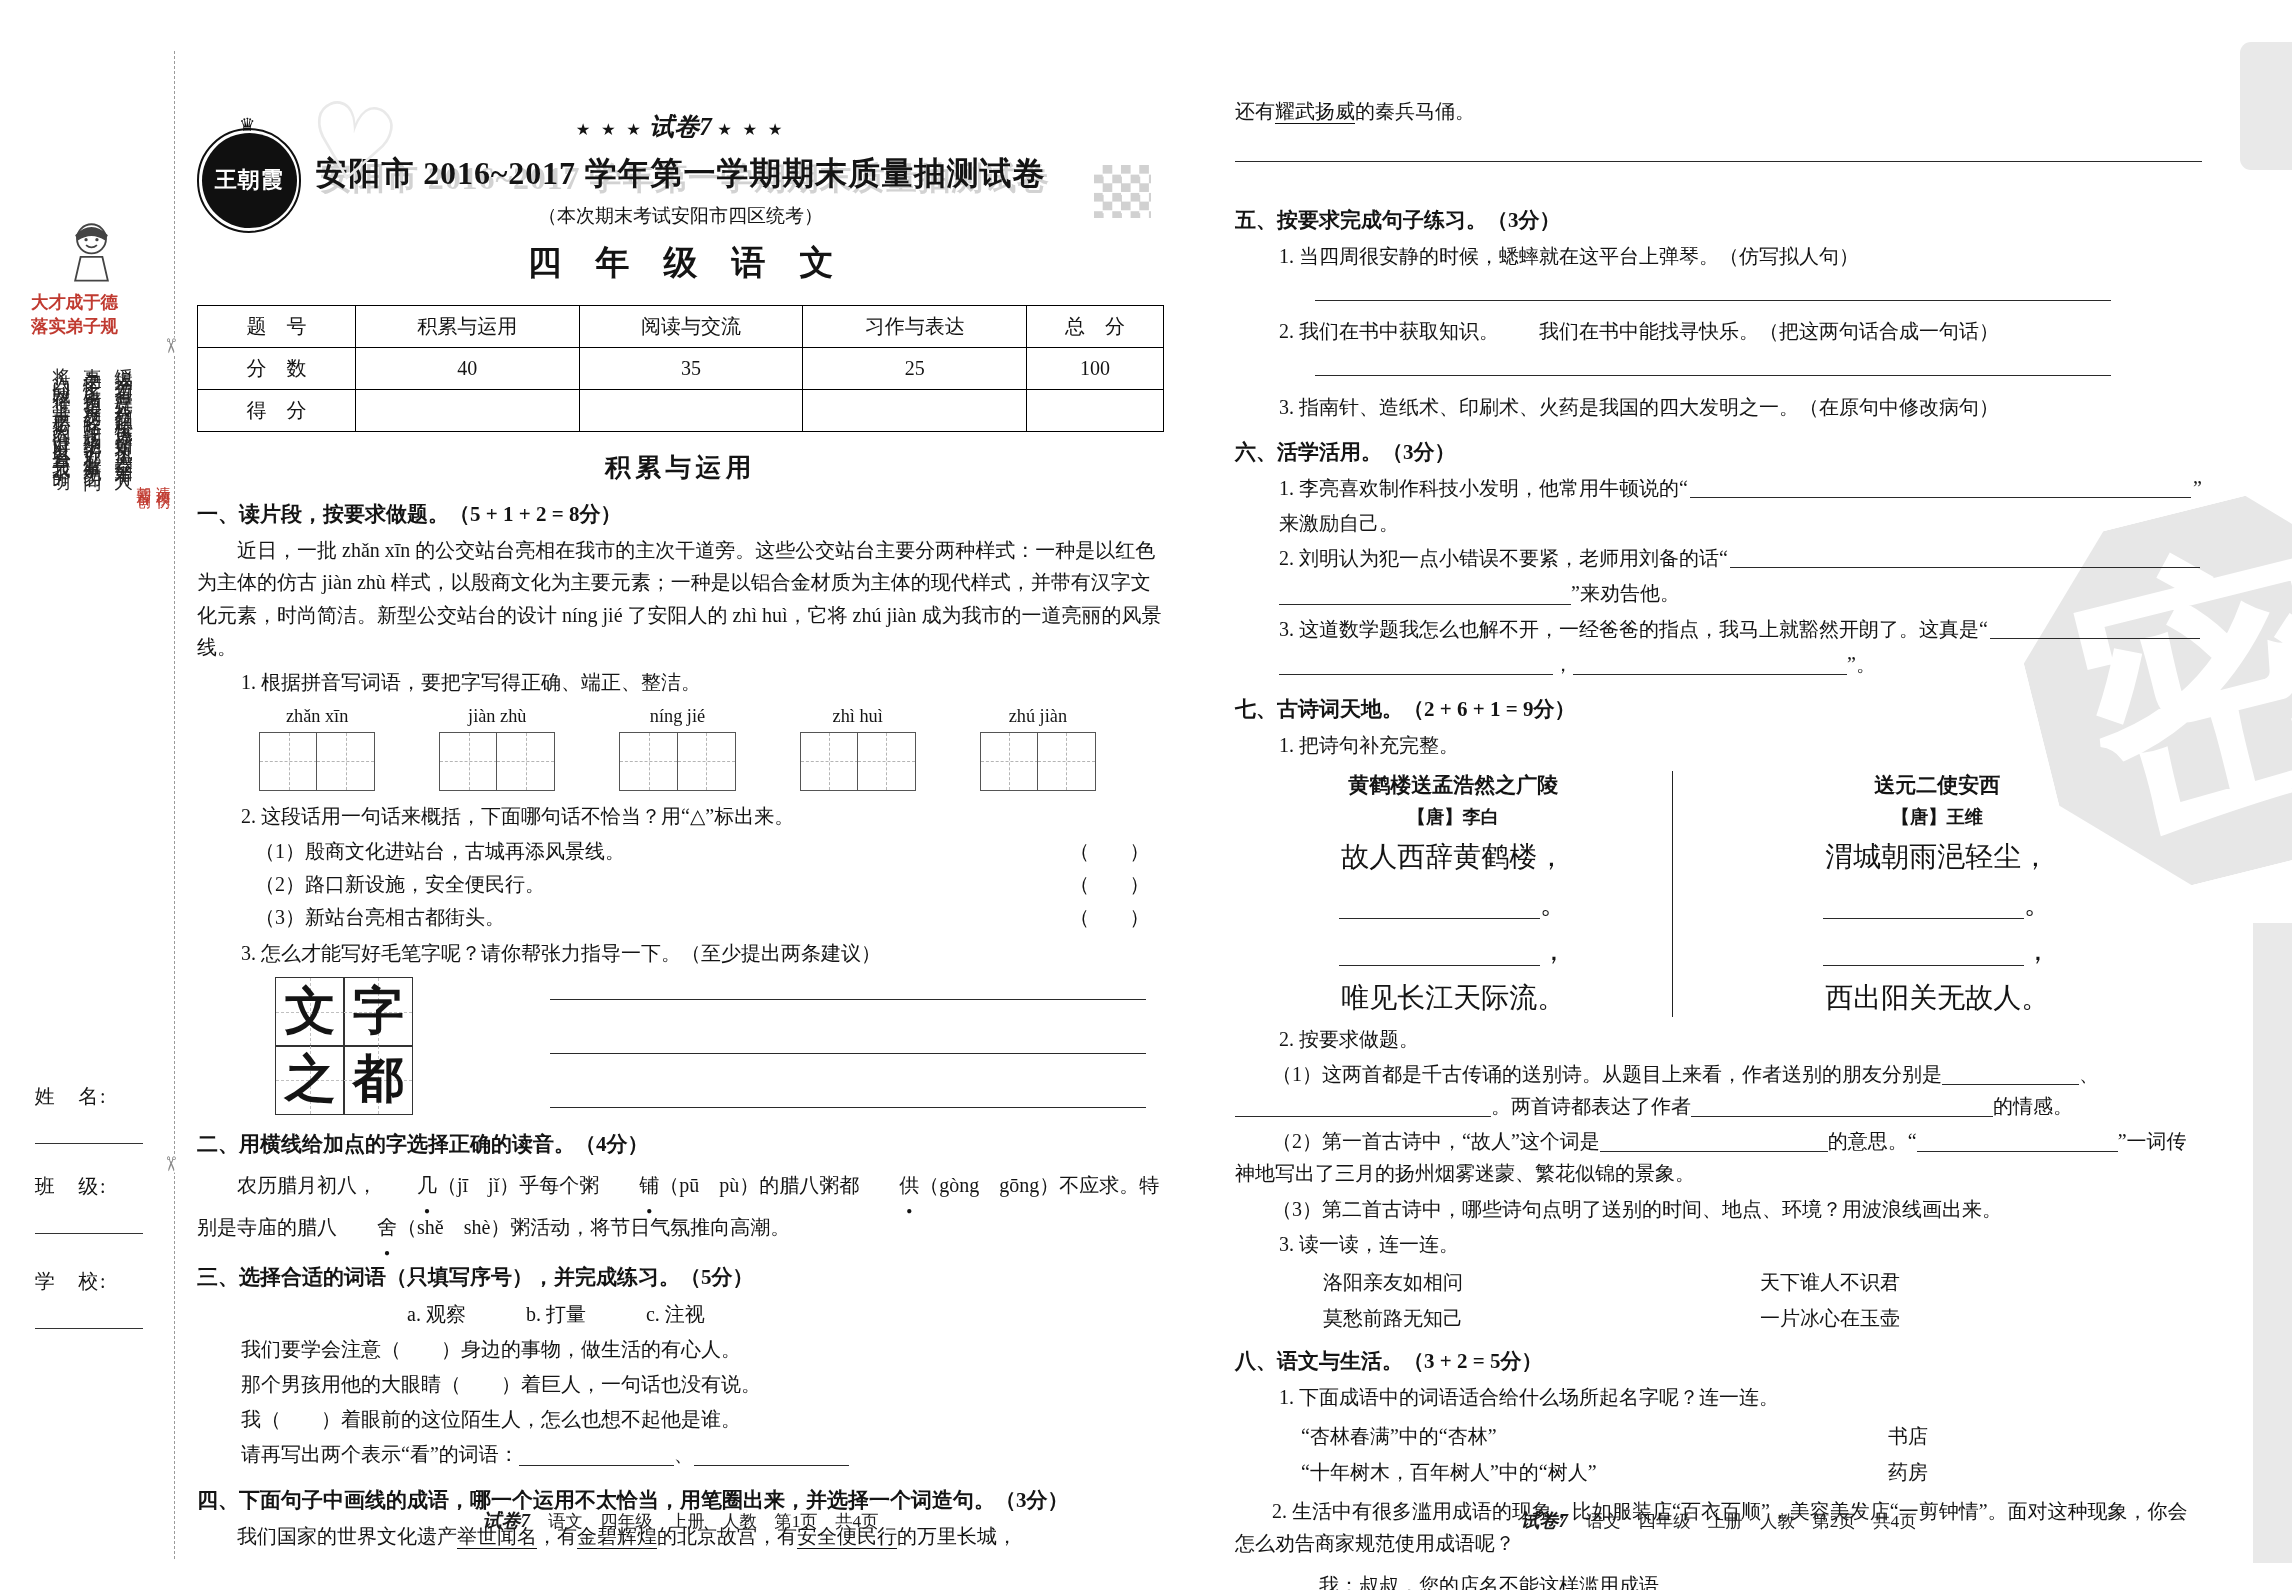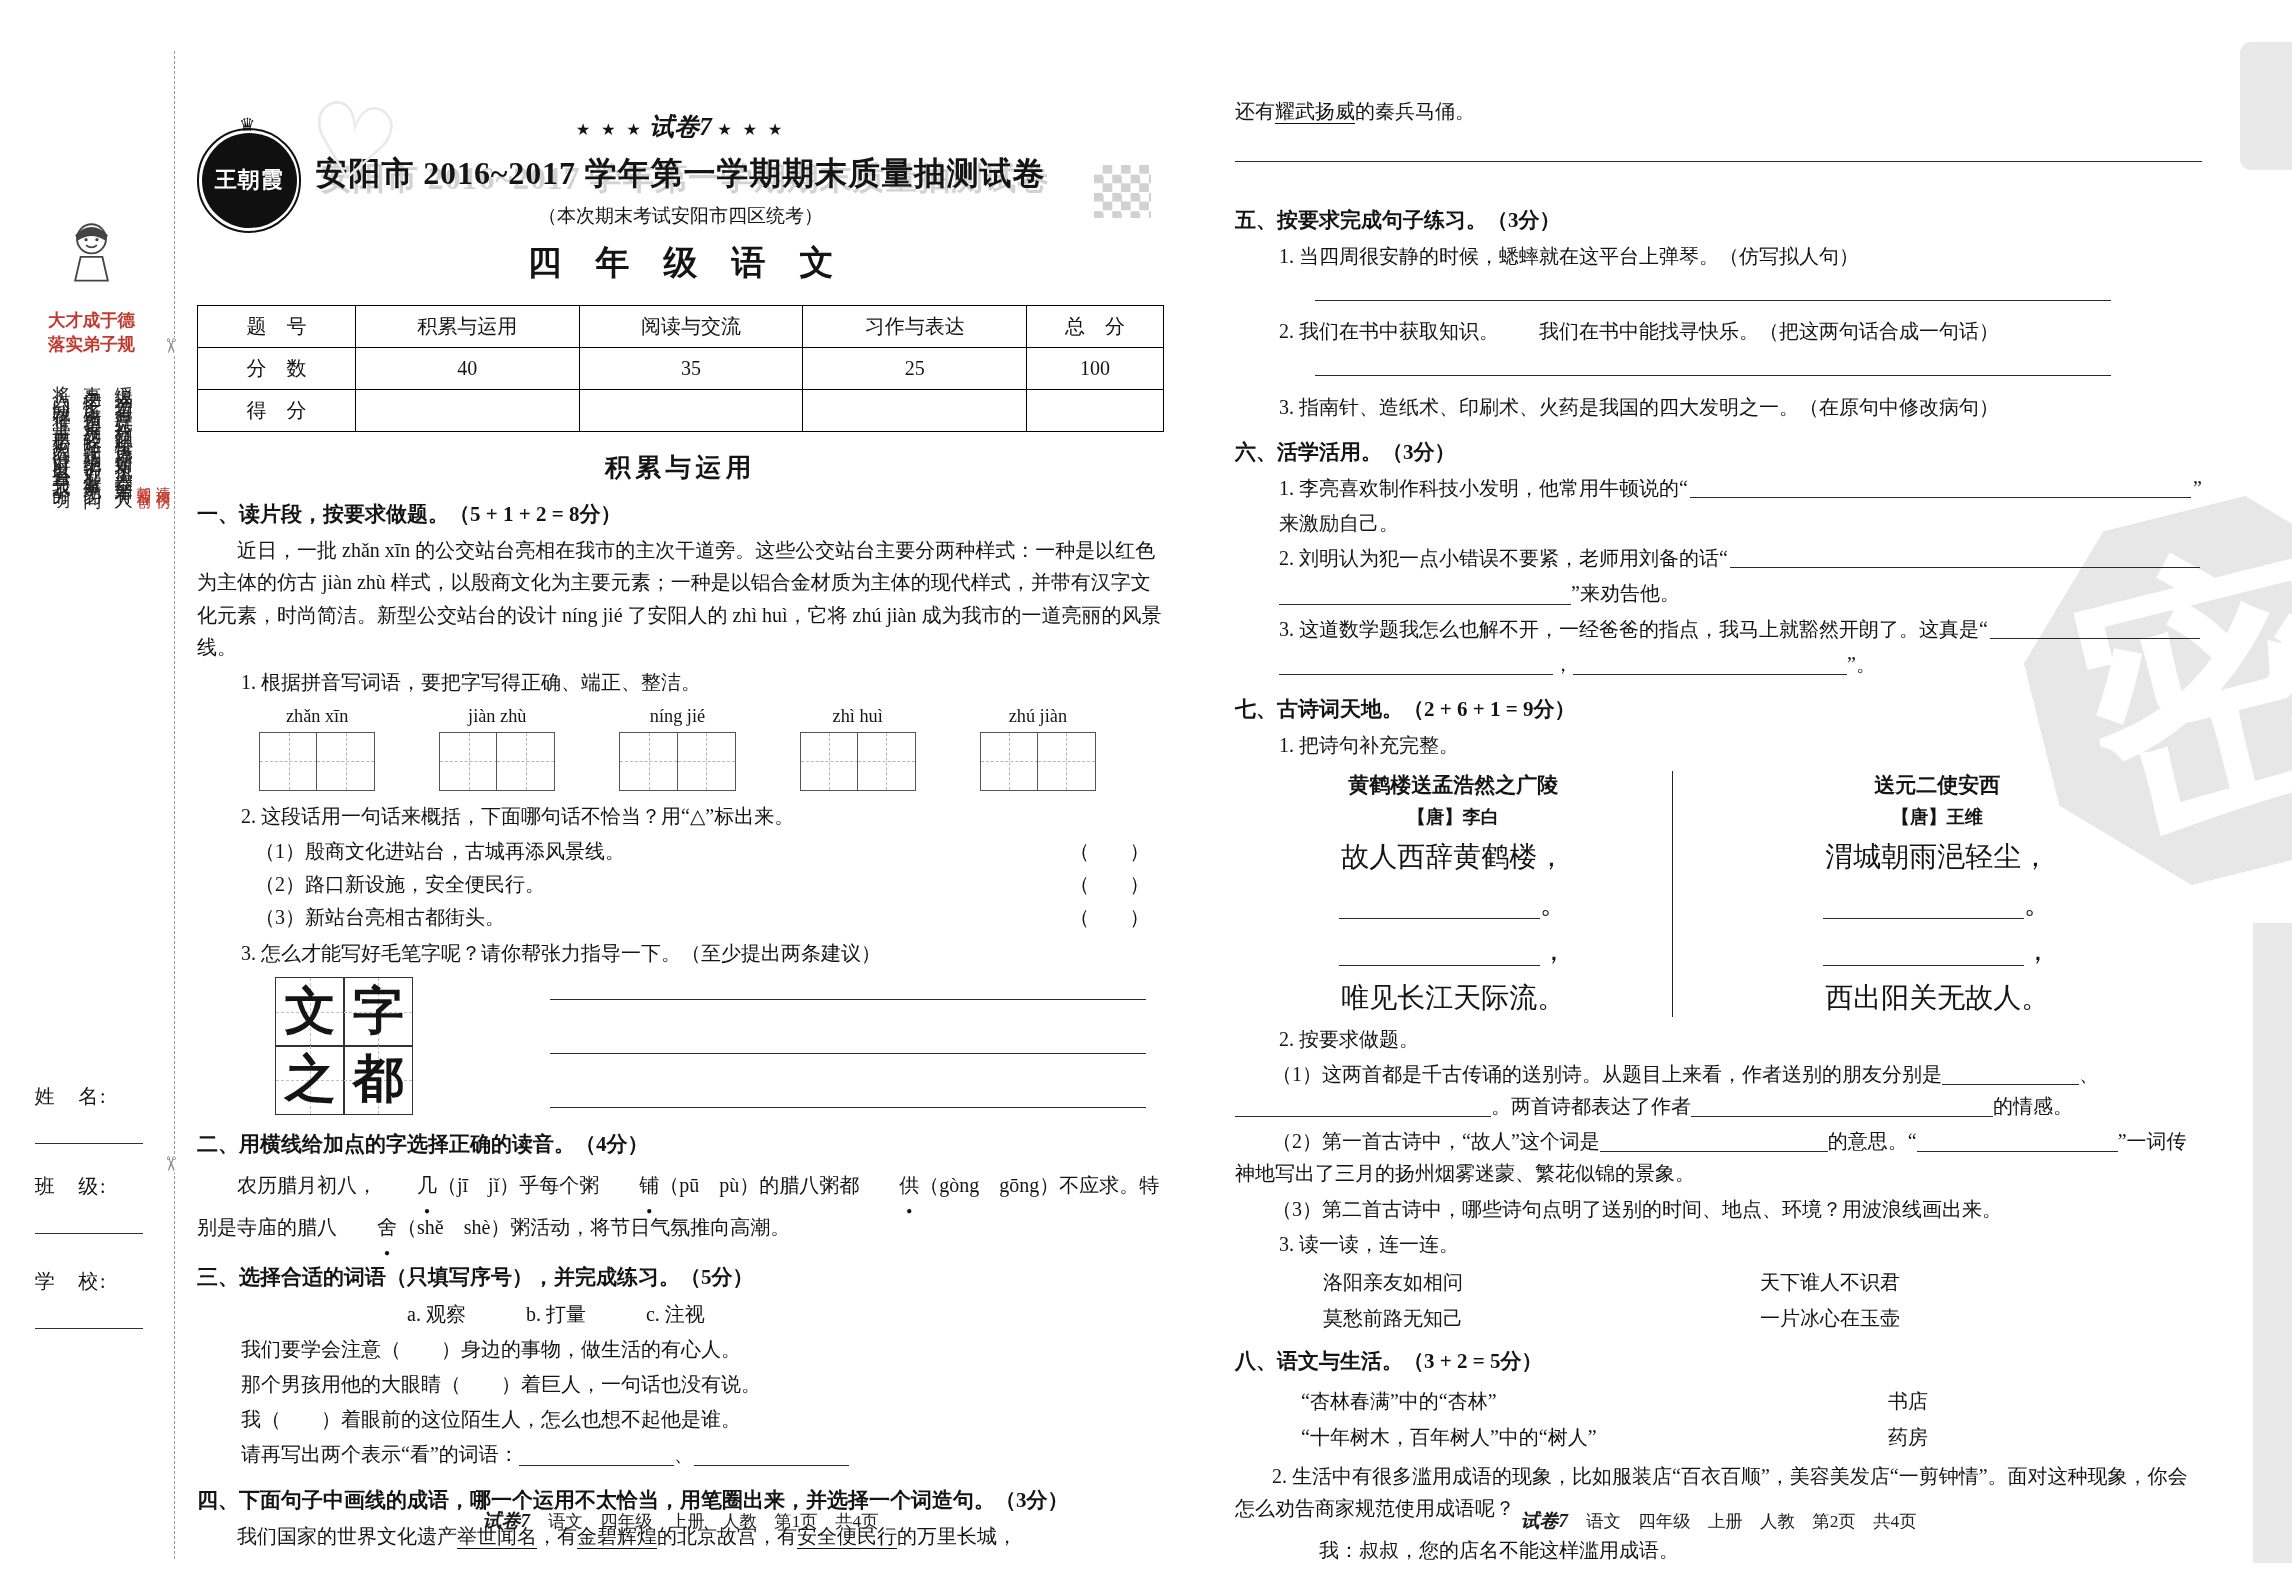--- a/index.html
+++ b/index.html
@@ -3,21 +3,21 @@
 <meta charset="utf-8">
 <style>
   html,body{margin:0;padding:0;background:#fff;}
   .canvas{position:relative;width:2293px;height:1591px;background:#fff;overflow:hidden;
           font-family:"Liberation Serif","DejaVu Serif",serif;color:#141414;}
   .sym{font-family:"DejaVu Sans","Liberation Sans",sans-serif;}
 
   
   .sidebar{position:absolute;left:31px;top:217px;width:121px;}
   .mascot{text-align:center;}
-  .slogan{color:#c03a30;font-weight:bold;font-size:17.4px;text-align:center;line-height:1.4;margin-top:18px;}
+  .slogan{color:#c03a30;font-weight:bold;font-size:17.4px;text-align:left;line-height:1.4;margin-top:0;}
   .dzg{display:flex;justify-content:center;gap:10px;margin-top:14.6px;}
   .vcol{writing-mode:vertical-rl;text-orientation:upright;font-size:18.3px;letter-spacing:4.6px;color:#222;line-height:1.15;}
   .field{position:absolute;left:3.7px;width:113px;}
   #f1{top:866px}#f2{top:956px}#f3{top:1051px}
   .flabel{font-size:20px;letter-spacing:1.8px;}
   .fline{border-bottom:1.8px solid #333;height:7.3px;width:108px;margin-top:25.6px;}
   .copyright{position:absolute;left:135px;top:475px;display:flex;gap:2.7px;color:#c03a30;}
   .copyright .vcol{font-size:14.6px;letter-spacing:2.7px;color:#c03a30;}
   .cutline{position:absolute;left:174px;top:51px;height:1508px;border-left:1.8px dashed #9a9a9a;}
   .cutmark{position:absolute;left:-12px;color:#8a8a8a;font-size:20px;background:#fff;transform:rotate(90deg);}
@@ -373,20 +373,21 @@
     <div class="match m7">
         <span>洛阳亲友如相问</span>
         <span>天下谁人不识君</span>
       </div>
     <div class="match m7">
         <span>莫愁前路无知己</span>
         <span>一片冰心在玉壶</span>
       </div>
 
     <div class="stem">八、语文与生活。（3 + 2 = 5分）</div>
+    <div class="txt in1">1. 下面成语中的词语适合给什么场所起名字呢？连一连。</div>
     <div class="match m8">
         <span>“杏林春满”中的“杏林”</span>
         <span>书店</span>
       </div>
     <div class="match m8">
         <span>“十年树木，百年树人”中的“树人”</span>
         <span>药房</span>
       </div>
     <div class="txt tind" style="margin-top:9.1px;">2. 生活中有很多滥用成语的现象，比如服装店“百衣百顺”，美容美发店“一剪钟情”。面对这种现象，你会怎么劝告商家规范使用成语呢？</div>
     <div class="txt ansrow">我：叔叔，您的店名不能这样滥用成语。</div>

